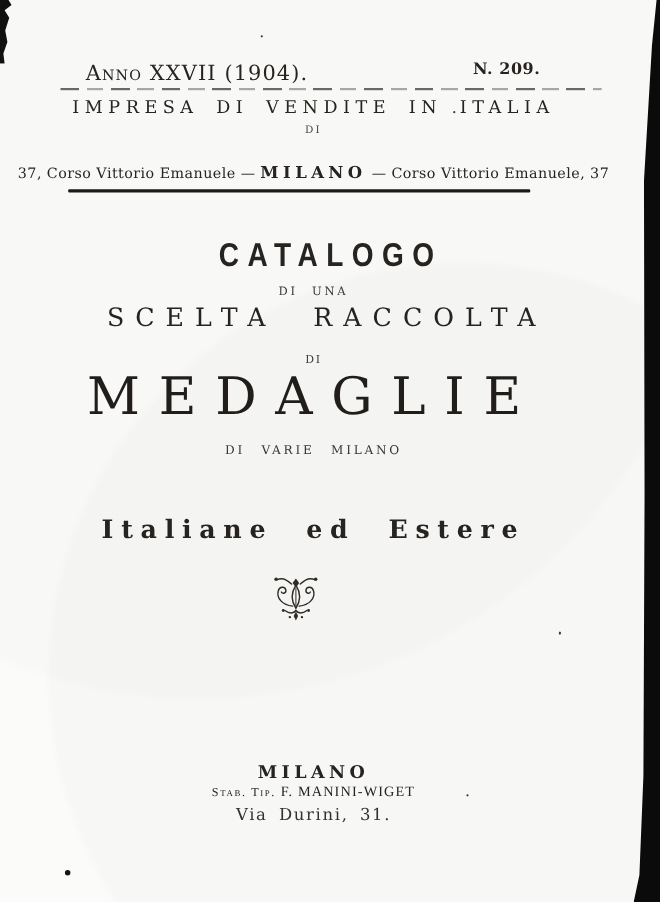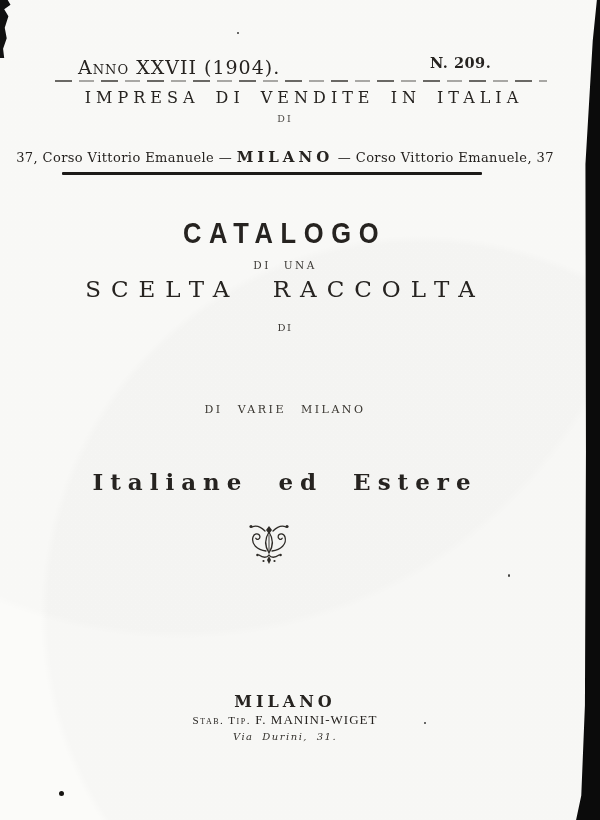--- a/index.html
+++ b/index.html
@@ -41,56 +41,57 @@
   .scelta{font-size:23px;letter-spacing:10px;word-spacing:16px;}
   .di2{font-size:10px;letter-spacing:1.5px;color:#3c3935;}
   .medaglie{font-size:47px;letter-spacing:17px;color:#201d1a;}
   .epoche{font-size:11px;letter-spacing:2.5px;word-spacing:9px;color:#38352f;}
   .italiane{font-size:23px;font-weight:bold;letter-spacing:7px;word-spacing:15px;}
   .vendita{font-size:16px;letter-spacing:0.3px;word-spacing:3px;}
   
   .city2{font-size:16px;font-weight:bold;letter-spacing:4px;}
   .stab{font-size:13px;letter-spacing:1px;font-family:Liberation Serif, serif;}
   .stab .prefix{font-size:11px;font-variant:small-caps;letter-spacing:1.5px;}
-  .via{font-size:10px;font-style:italic;letter-spacing:1.5px;word-spacing:4px;color:#34312c;}
+  .via{font-size:15px;letter-spacing:1.5px;word-spacing:4px;color:#34312c;}
   .ornament-wrap{left:243px;top:522px;}
   svg.orn{display:block;}
 </style>
 </head>
 <body>
 
 <div class="page">
 
   <div class="scan-bar"></div>
   <div class="scan-smudge"></div>
   <div class="speck" style="left:237px;top:32px;width:2px;height:2px;"></div>
   <div class="speck" style="left:412px;top:101px;width:2px;height:2px;"></div>
   <div class="speck" style="left:508px;top:574px;width:2px;height:3px;"></div>
   <div class="speck" style="left:59px;top:791px;width:5px;height:5px;background:#161412;"></div>
   <div class="speck" style="left:424px;top:722px;width:2px;height:2px;"></div>
 
   <div class="abs year" style="left:78px;top:56px;">Anno XXVII (1904).</div>
   <div class="abs issue" style="left:430px;top:54px;">N. 209.</div>
   <div class="abs rule-dashed" style="left:55px;top:80px;width:492px;"></div>
 
-  <div class="abs ctr impresa" style="top:88px;padding-left:19px;">IMPRESA DI VENDITE IN ITALIA</div>
+  <div class="abs ctr impresa" style="top:88px;">IMPRESA DI VENDITE IN ITALIA</div>
   <div class="abs ctr di-small" style="top:113px;">DI</div>
   <div class="abs ctr addr" style="top:148px;">
     <span>37, Corso Vittorio Emanuele</span>
     <span>—</span>
     <span class="city">MILANO</span>
     <span>—</span>
     <span>Corso Vittorio Emanuele, 37</span>
   </div>
   <div class="abs rule-solid" style="left:62px;top:172px;width:420px;"></div>
 
-  <div class="abs ctr catalogo" style="top:216px;"><span class="squeeze">CATALOGO</span></div>
+  <div class="abs ctr catalogo" style="top:216px;padding-left:16px;"><span class="squeeze">CATALOGO</span></div>
   <div class="abs ctr di-una" style="top:259px;">DI UNA</div>
-  <div class="abs ctr scelta" style="top:276px;">SCELTA RACCOLTA</div>
+  <div class="abs ctr scelta" style="top:276px;padding-left:12px;">SCELTA RACCOLTA</div>
   <div class="abs ctr di2" style="top:322px;">DI</div>
+  <div class="abs ctr medaglie" style="top:333px;">MEDAGLIE</div>
   <div class="abs ctr epoche" style="top:403px;">DI VARIE MILANO</div>
   <div class="abs ctr italiane" style="top:426px;margin-top:42px;">Italiane ed Estere</div>
 
   <div class="abs ornament-wrap">
     <svg class="orn" width="52" height="46" viewBox="0 0 52 46" fill="none" stroke="#2e2b27" stroke-width="1.3" stroke-linecap="round">
 
       <path d="M26 4 L29 8 L26 12 L23 8 Z" fill="#2e2b27" stroke="none"></path>
 
       <path d="M22 9 C17 4 13 3 9 5"></path>
         <circle cx="8" cy="4.5" r="1.6" fill="#2e2b27" stroke="none"></circle>

